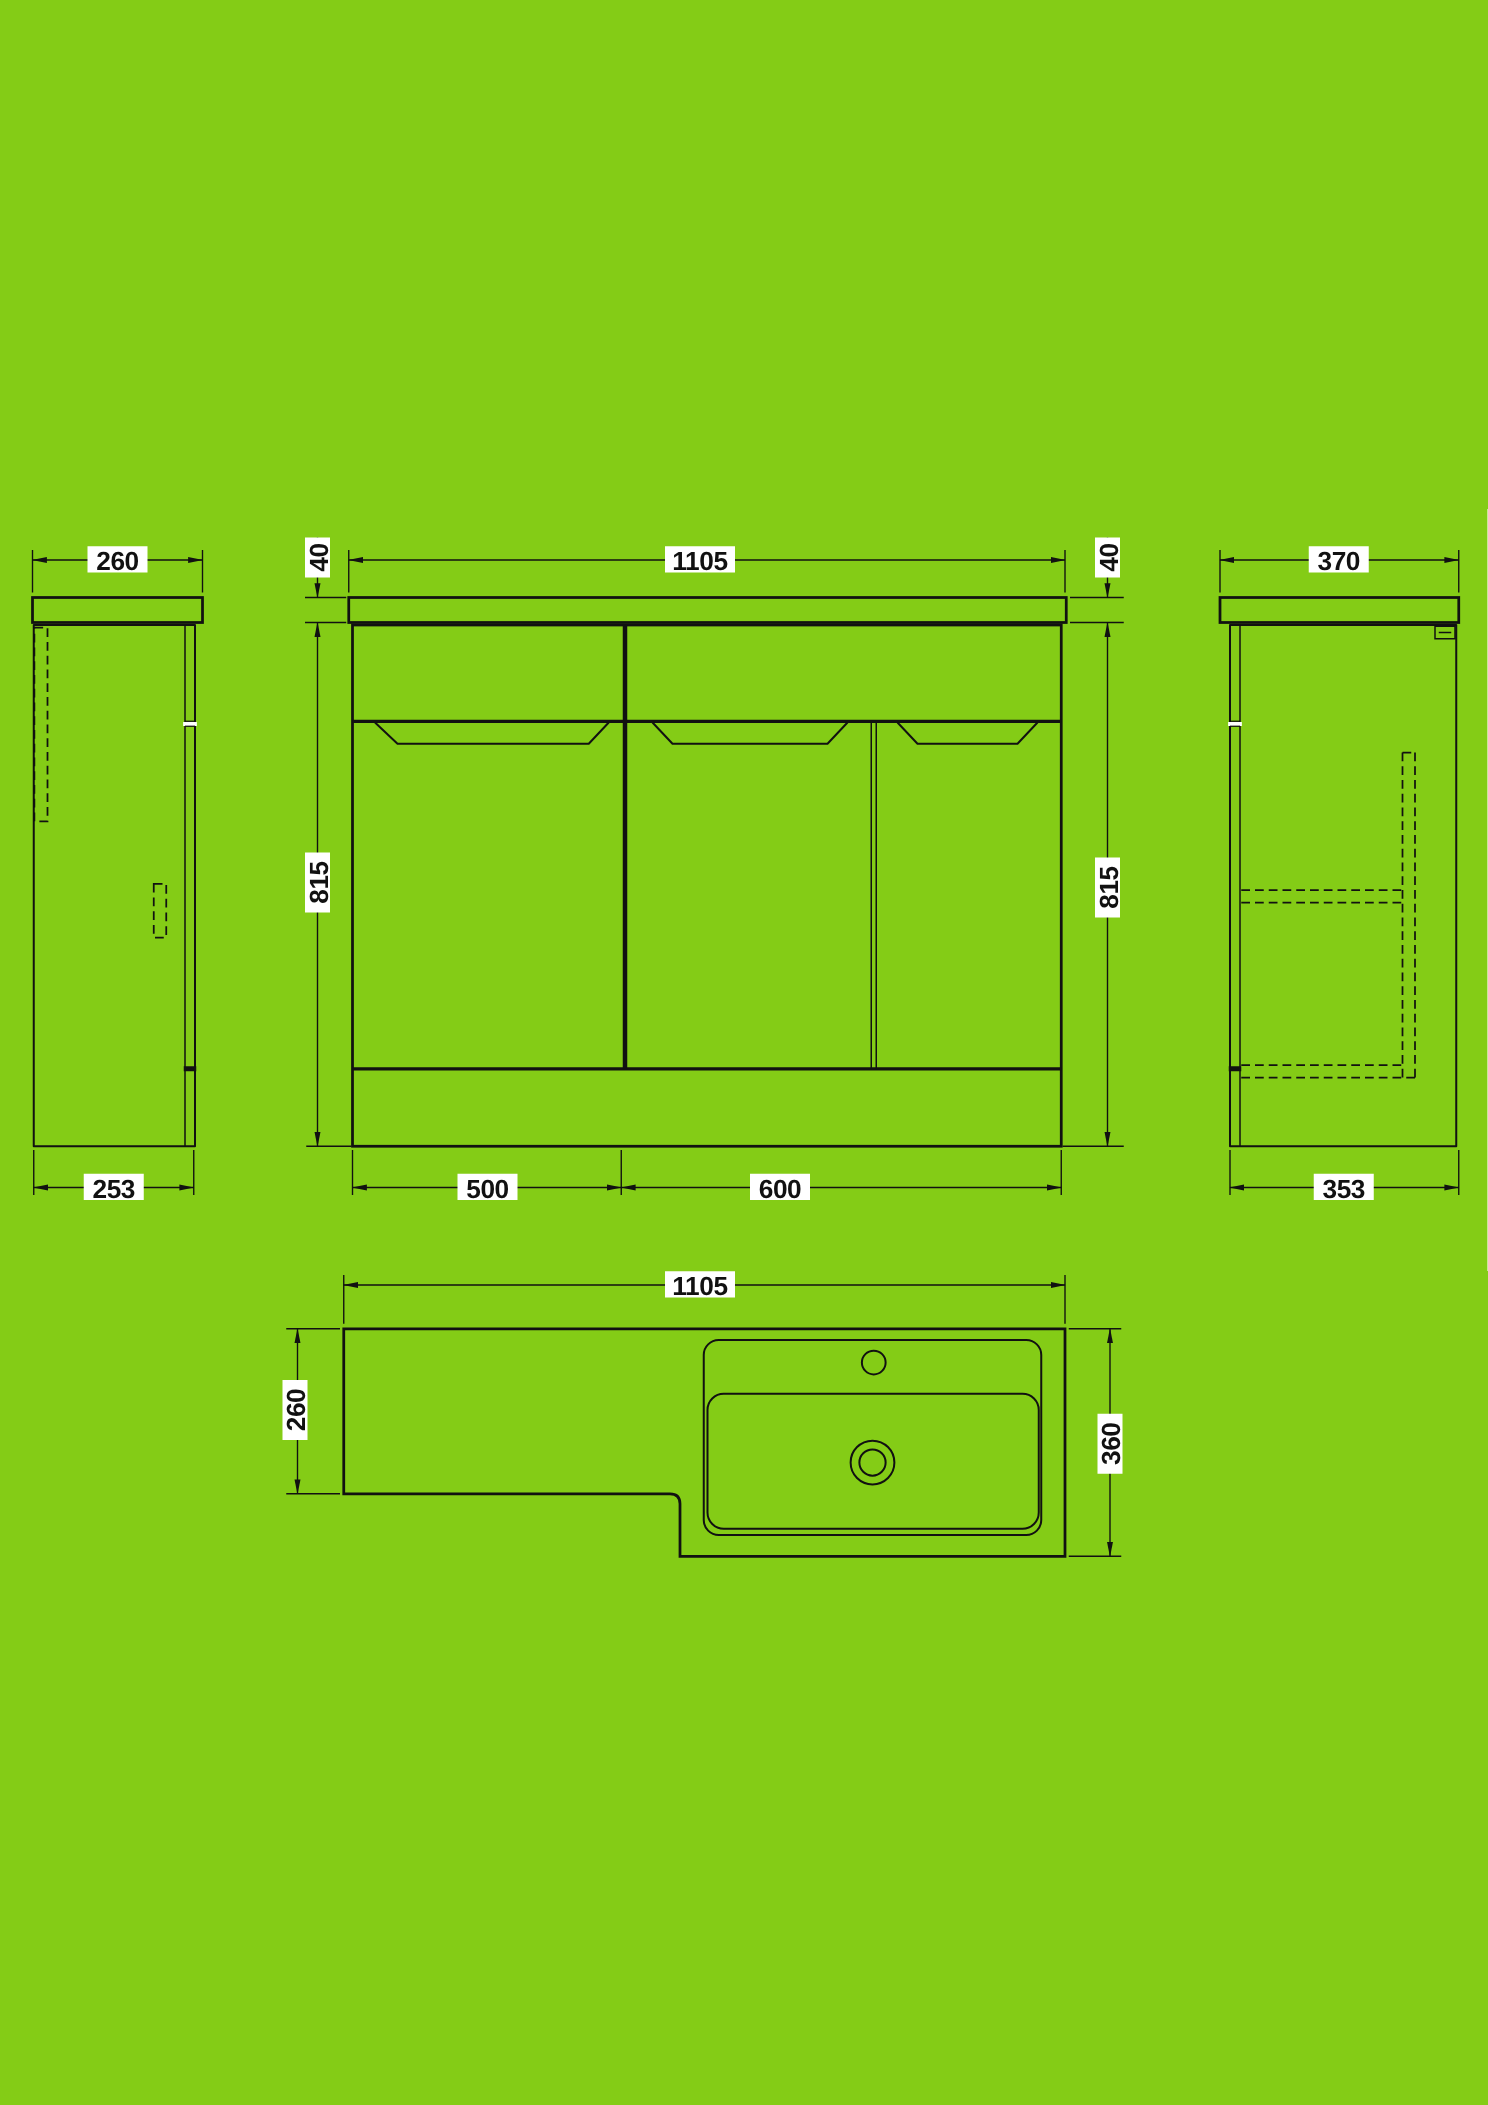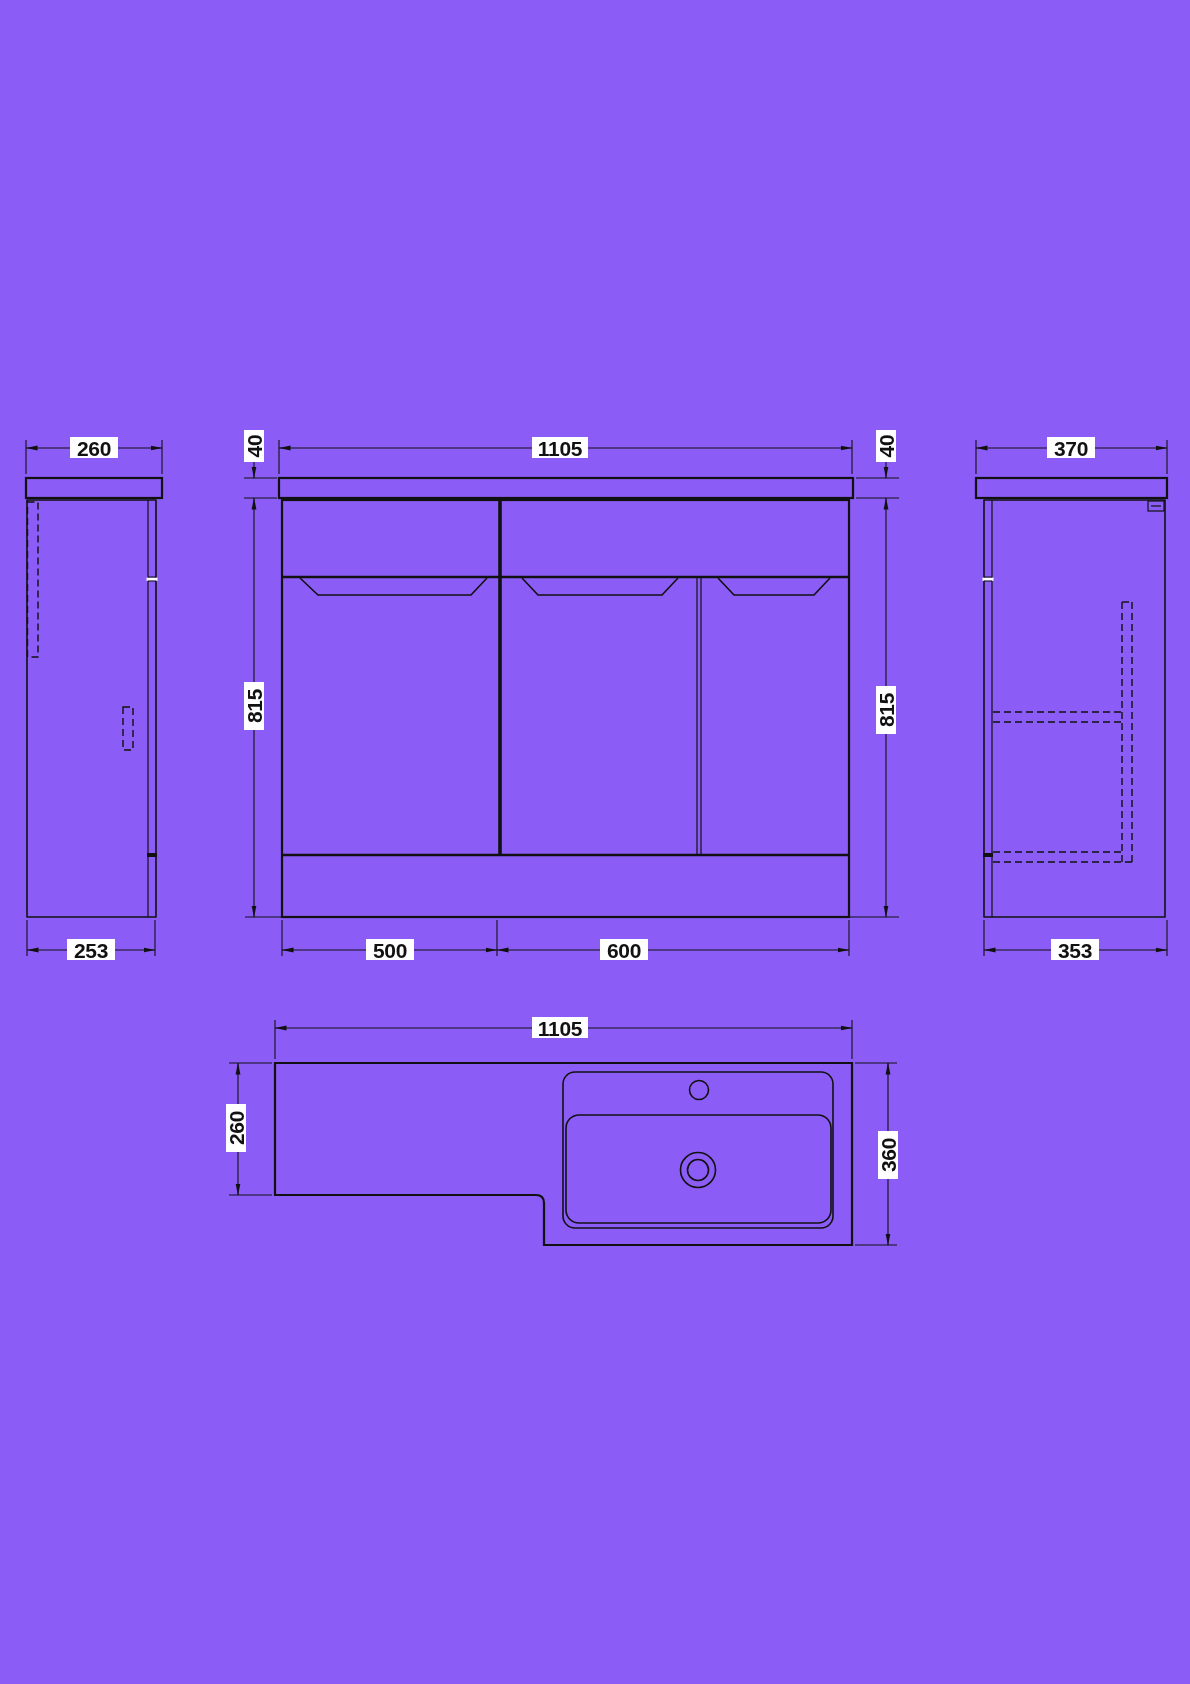--- a/index.html
+++ b/index.html
@@ -1,16 +1,16 @@
 <!DOCTYPE html>
 <html><head>
 <meta charset="utf-8">
 <style>
   html,body{margin:0;padding:0;background:#ffffff;}
-  #canvas{position:relative;width:1190px;height:1684px;background:#8b5cf6;overflow:hidden;}
+  #canvas{position:relative;width:1190px;height:1684px;background:#84cc16;overflow:hidden;}
   svg{position:absolute;top:0;left:0;}
   .s1 {stroke:#111;stroke-width:1;fill:none;}
   .s12{stroke:#111;stroke-width:1.2;fill:none;}
   .s15{stroke:#111;stroke-width:1.6;fill:none;stroke-linejoin:round;}
   .s2 {stroke:#111;stroke-width:2.2;fill:none;}
   .s25{stroke:#111;stroke-width:2.6;fill:none;}
   .s3 {stroke:#111;stroke-width:3.6;fill:none;}
   .dash{stroke:#111;stroke-width:1.4;fill:none;stroke-dasharray:7 4;}
   .dim{stroke:#111;stroke-width:1.1;fill:none;}
   .wbg{fill:#ffffff;stroke:none;}

